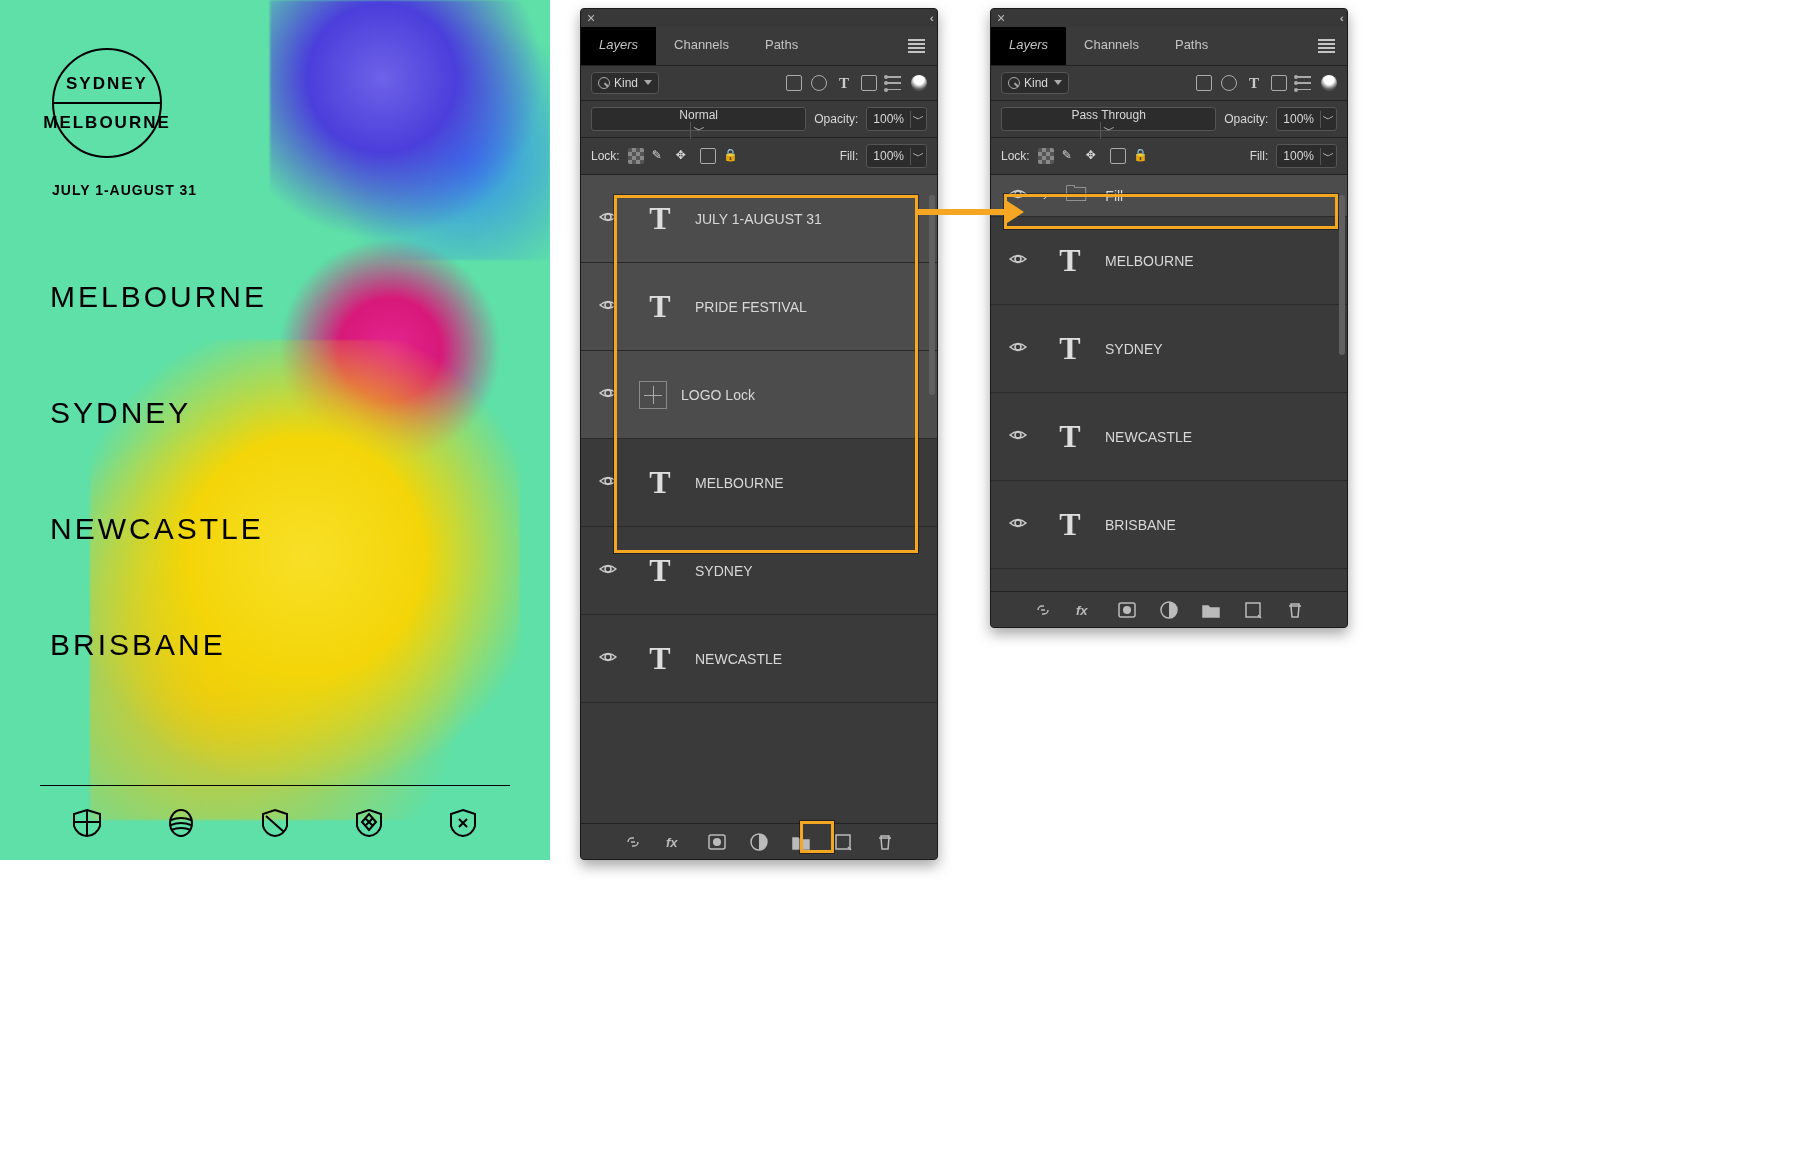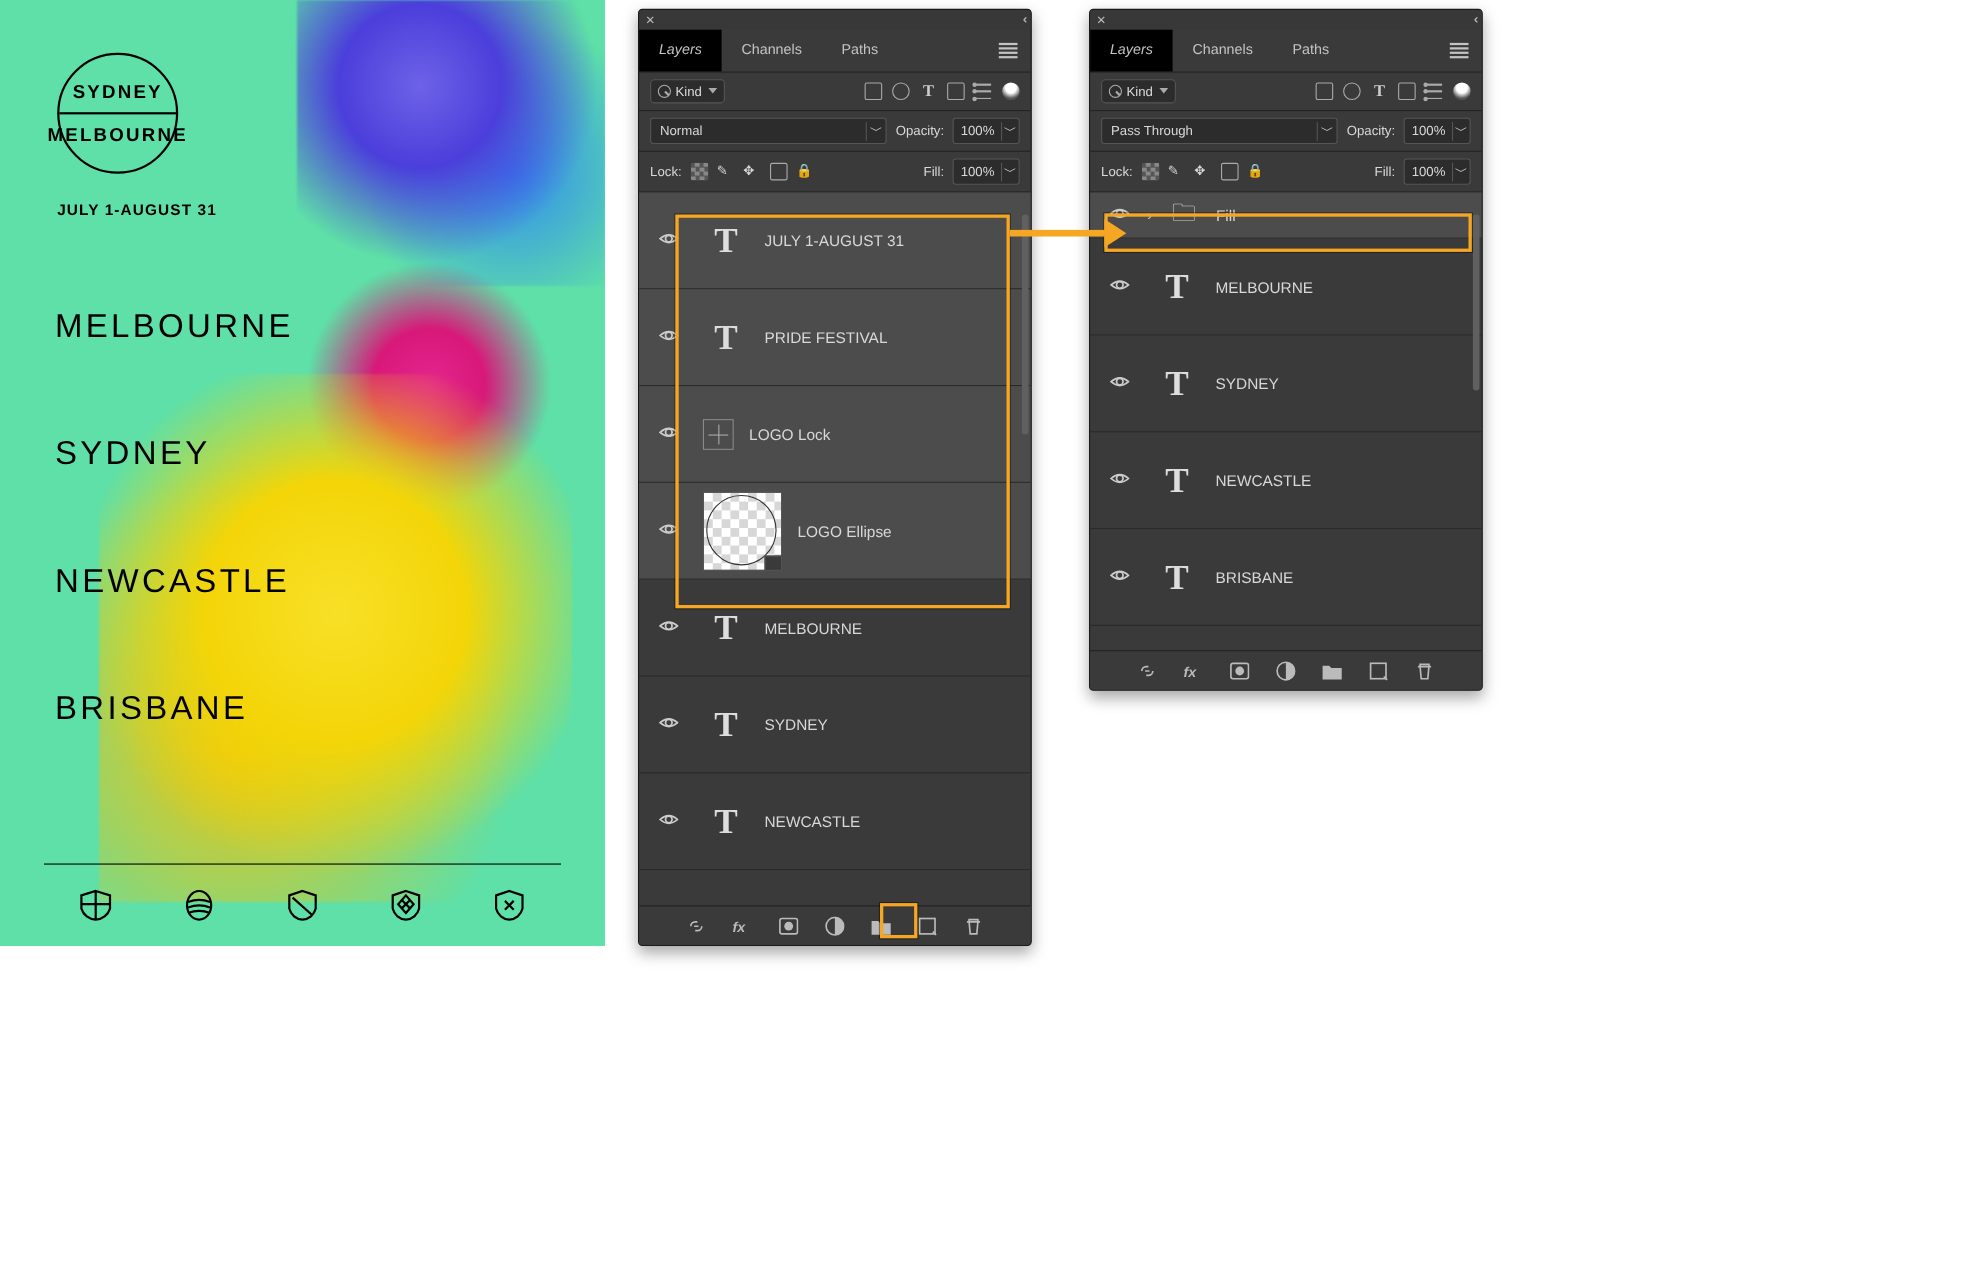--- a/index.html
+++ b/index.html
@@ -105,21 +105,21 @@
   .fi{ width:16px;height:16px; border:1.5px solid #aaa; border-radius:2px; cursor:pointer;}
   .fi.round{border-radius:50%;}
   .fi.t{border:none; font-size:15px; font-weight:700; text-align:center;
         line-height:16px; color:#ccc; font-family:Georgia,serif;}
   .fi.dots{border:none; display:flex;flex-direction:column;justify-content:space-between;
            align-items:center; padding:1px 0;}
   .fi.dots span{width:14px;height:1.5px;background:#aaa; position:relative;}
   .fi.dots span:before{content:"";position:absolute;left:-3px;top:-1px;width:4px;height:4px;
                        background:#aaa;border-radius:50%;}
   .dropdown{ display:flex; align-items:center; background:#2c2c2c; border:1px solid #555;
-             border-radius:3px; height:24px; cursor:pointer;}
+             border-radius:3px; height:24px; cursor:pointer;flex-direction:column;}
   .dropdown span.label{padding:0 8px; flex:1;}
   .dropdown span.arrow{width:18px;text-align:center;border-left:1px solid #555;}
   .percbox{display:flex;align-items:center;background:#2c2c2c;border:1px solid #555;
            border-radius:3px;height:24px;}
   .percbox span.val{padding:0 6px;text-align:right;}
   .percbox span.arrow{width:16px;text-align:center;border-left:1px solid #555; cursor:pointer;}
   .bmode-row,.lock-row{display:flex;align-items:center;gap:8px;
                padding:6px 10px;border-bottom:1px solid #222; font-size:12px;}
   .bmode-row .dropdown{flex:1;}
   .lock-row .fi{width:16px;height:16px;}
@@ -288,31 +288,20 @@
       <span class="name">PRIDE FESTIVAL</span>
     </div>
     <div class="layer selected">
       <div class="eye"><svg>
             <path d="M1 9 Q9 2 17 9 Q9 16 1 9 Z"></path>
             <circle cx="9" cy="9" r="3"></circle>
           </svg></div>
       <div class="thumb shape" style="width:28px;height:28px"></div>
       <span class="name">LOGO Lock</span>
     </div>
-    <div class="layer selected">
-      <div class="eye"><svg>
-            <path d="M1 9 Q9 2 17 9 Q9 16 1 9 Z"></path>
-            <circle cx="9" cy="9" r="3"></circle>
-          </svg></div>
-      <div class="thumb big">
-          <div class="circ"></div>
-          <div class="corner"></div>
-        </div>
-      <span class="name">LOGO Ellipse</span>
-    </div>
     <div class="layer">
       <div class="eye"><svg>
             <path d="M1 9 Q9 2 17 9 Q9 16 1 9 Z"></path>
             <circle cx="9" cy="9" r="3"></circle>
           </svg></div>
       <div class="thumb t">T</div>
       <span class="name">MELBOURNE</span>
     </div>
     <div class="layer">
       <div class="eye"><svg>

